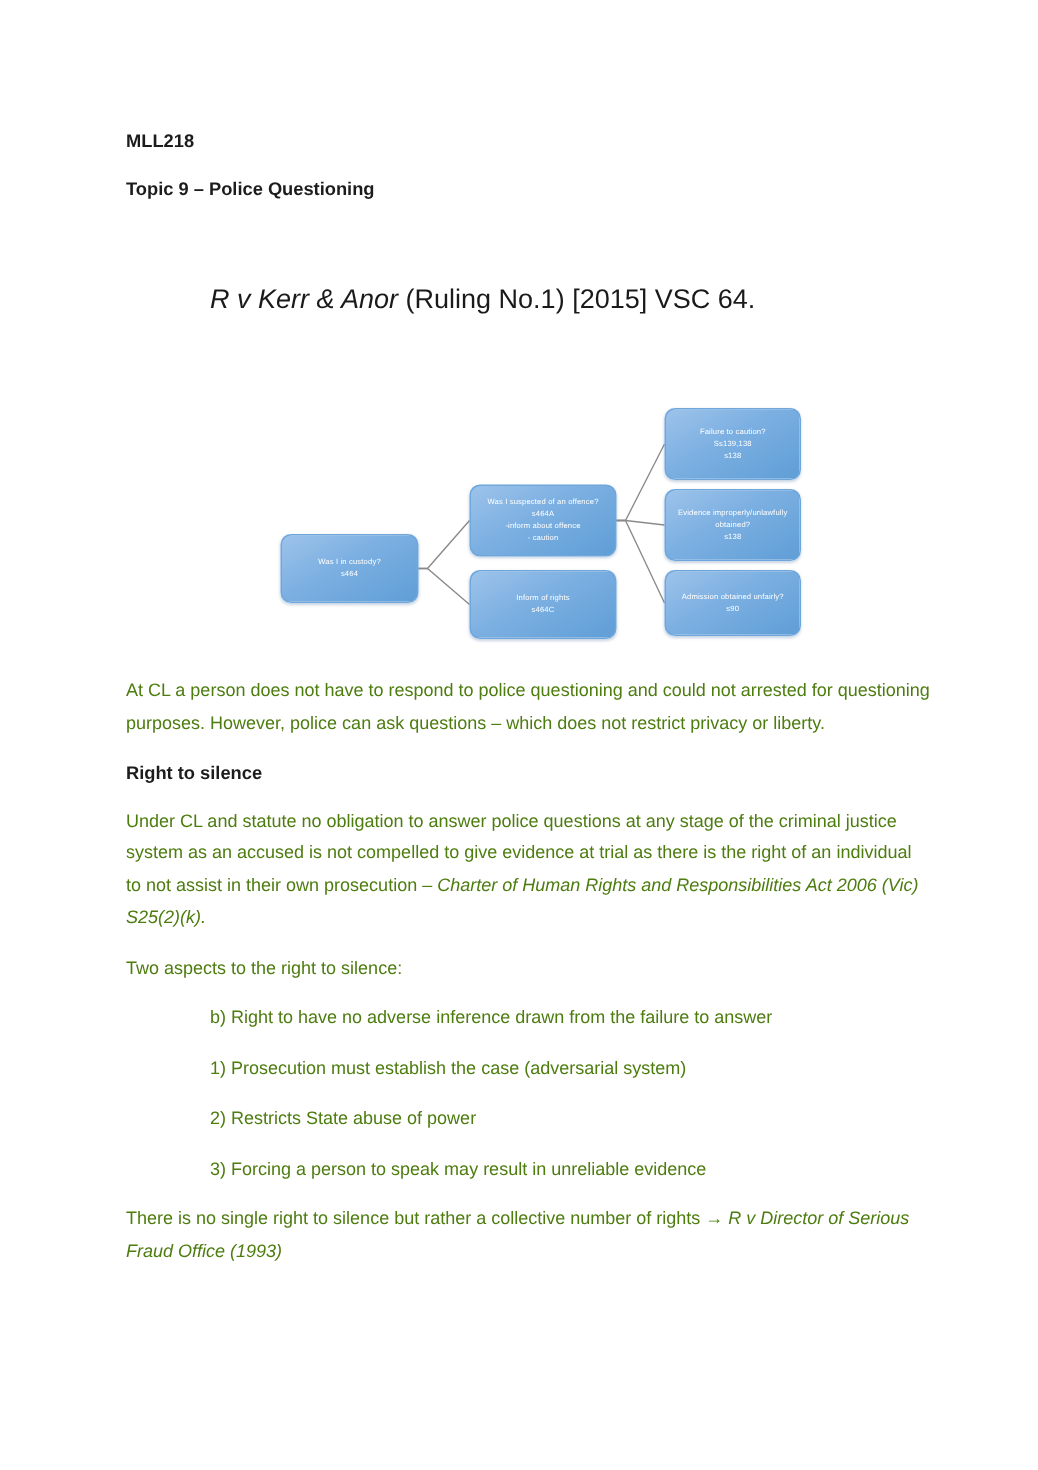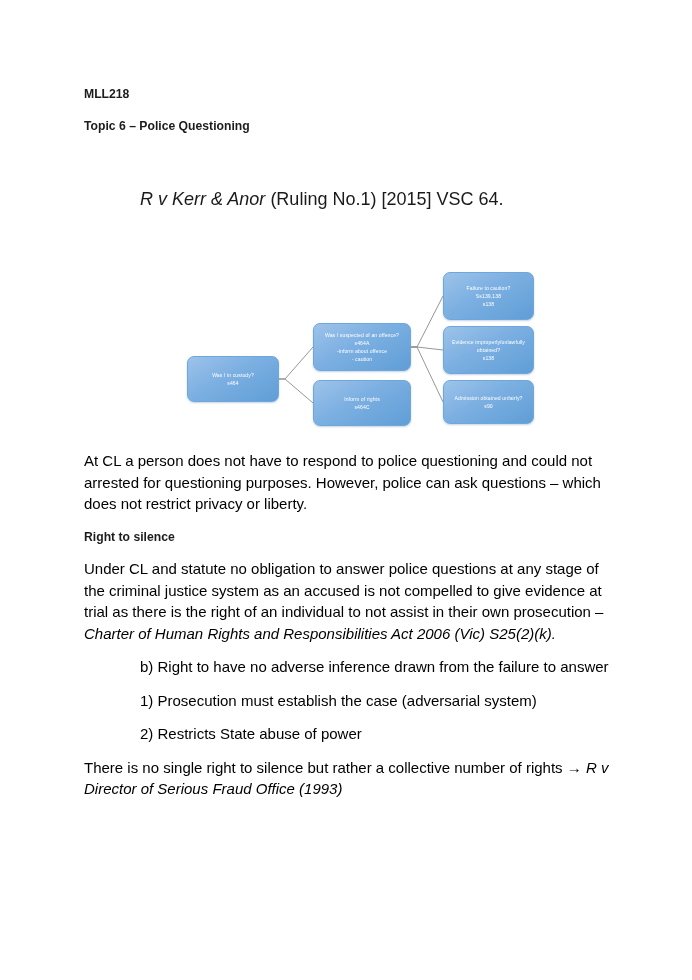--- a/index.html
+++ b/index.html
@@ -31,24 +31,24 @@
     margin: 0 0 11px 0;
     color: #1c1c1c;
   }
   .bold {
     font-weight: bold;
   }
   .italic {
     font-style: italic;
   }
   .para {
-    font-size: 15px;
+    font-size: 12px;
     line-height: 21.5px;
     margin: 0 0 12px 0;
-    color: #000000;
+    color: #4d7c0f;
   }
   .indent {
     margin-left: 56px;
   }
   .case-title {
     font-size: 18px;
     line-height: 20px;
     margin: 0;
     padding-left: 56px;
   }
@@ -93,21 +93,21 @@
   .spacer-chart-gap { height: 56px; }
 </style>
 </head>
 <body>
 
 <div class="page">
   <div class="doc-body">
 
     <p class="line bold">MLL218</p>
 
-    <p class="line bold">Topic 6 – Police Questioning</p>
+    <p class="line bold">Topic 9 – Police Questioning</p>
 
 
     <div class="spacer-top"></div>
 
     <p class="case-title"><span class="italic">R v Kerr &amp; Anor</span><span> (Ruling No.1) [2015] VSC 64.</span></p>
 
     <div class="spacer-chart-gap"></div>
 
     <div class="chart-wrap">
       <svg class="chart-svg" viewBox="0 0 536 185">
@@ -149,23 +149,25 @@
           </div>
         </div>
     </div>
 
     <p class="para">At CL a person does not have to respond to police questioning and could not arrested for questioning purposes. However, police can ask questions – which does not restrict privacy or liberty.</p>
 
     <p class="line bold">Right to silence</p>
 
     <p class="para"><span>Under CL and statute no obligation to answer police questions at any stage of the criminal justice system as an accused is not compelled to give evidence at trial as there is the right of an individual to not assist in their own prosecution – </span><span class="italic">Charter of Human Rights and Responsibilities Act 2006 (Vic) S25(2)(k).</span></p>
 
+    <p class="para">Two aspects to the right to silence:</p>
 
     <p class="para indent">b) Right to have no adverse inference drawn from the failure to answer</p>
 
 
     <p class="para indent">1) Prosecution must establish the case (adversarial system)</p>
     <p class="para indent">2) Restricts State abuse of power</p>
+    <p class="para indent">3) Forcing a person to speak may result in unreliable evidence</p>
 
     <p class="para"><span>There is no single right to silence but rather a collective number of rights → </span><span class="italic">R v Director of Serious Fraud Office (1993)</span></p>
 
   </div>
 </div>
 
 </body></html>

